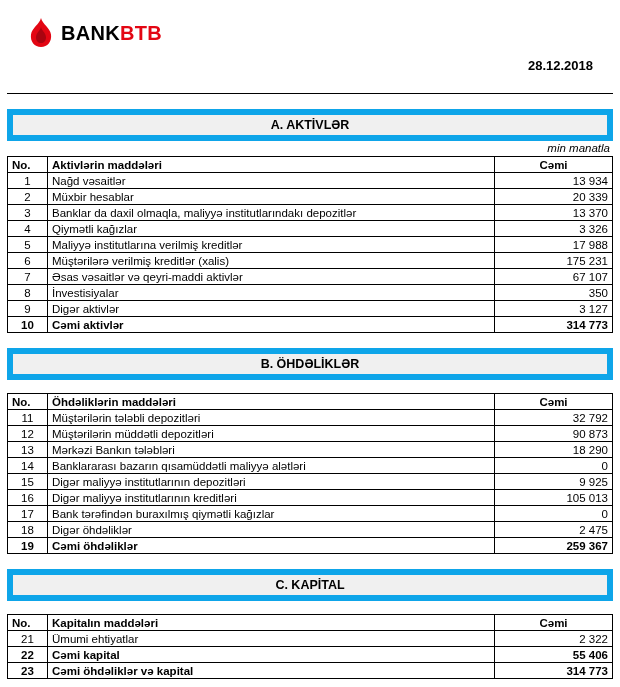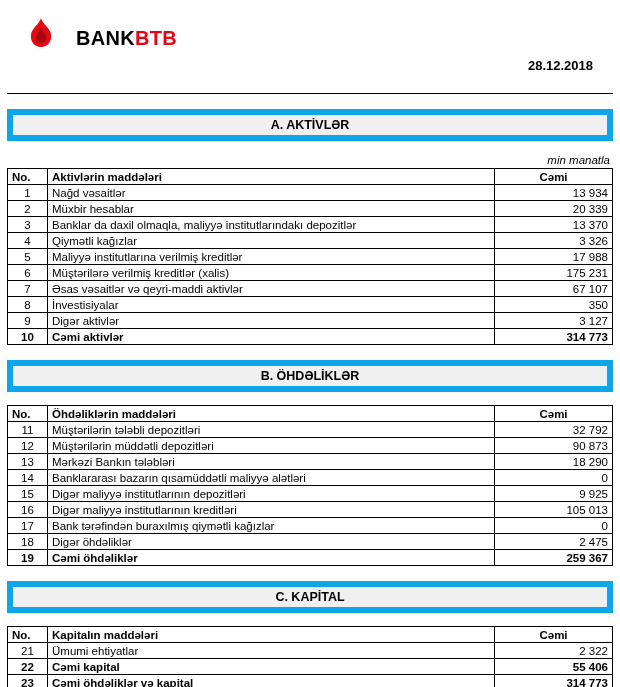--- a/index.html
+++ b/index.html
@@ -1,25 +1,25 @@
 <!DOCTYPE html>
 <html style="--brand-red: #e30613; --banner-bg: #e30613; --banner-text: #ffffff; --section-header-bg: #f0f0f0; --border: #000000;"><head>
 <meta charset="utf-8">
 <style>
   html,body{margin:0;padding:0;background:#ffffff;}
   body{font-family:"Liberation Sans",sans-serif;color:#000;-webkit-font-smoothing:antialiased;}
   .page{width:620px;min-height:687px;box-sizing:border-box;padding:10px 7px 10px;}
   .top{height:46px;display:flex;align-items:center;}
-  .logo{display:flex;align-items:flex-end;gap:23px;margin-left:22px;}
+  .logo{display:flex;align-items:center;gap:8px;margin-left:22px;}
   .logo-text{font-size:20px;font-weight:bold;letter-spacing:.3px;line-height:1;}
   .logo-btb{color:var(--brand-red,#e30613);}
   .date-row{text-align:right;font-weight:bold;font-size:13px;padding:2px 20px 20px 0;border-bottom:1.5px solid #000;}
   .banner{margin-top:5px;background:var(--banner-bg,#e30613);border:1px solid #000;color:var(--banner-text,#ffffff);font-weight:bold;text-align:center;font-size:13px;padding:4px 0;letter-spacing:.4px;}
   .section-header{border:6px solid #0ea5e9;background:var(--section-header-bg,#f0f0f0);text-align:center;font-weight:bold;font-size:12.5px;padding:3px 0;margin-top:15px;}
-  .unit-note{text-align:right;font-style:italic;font-size:11.5px;padding:13px 3px 2px;}
+  .unit-note{text-align:right;font-style:italic;font-size:11.5px;padding:1px 3px 2px;}
   table{width:100%;border-collapse:collapse;font-size:11.5px;table-layout:fixed;}
   .table-gap{margin-top:13px;}
   th,td{border:1px solid #000;padding:1px 4px;height:16px;box-sizing:border-box;overflow:hidden;white-space:nowrap;vertical-align:middle;}
   th{font-weight:bold;text-align:left;}
   .col-no{width:40px;}
   .col-value{width:118px;}
   th.col-value{text-align:center;}
   td.col-no{text-align:center;}
   td.col-value{text-align:right;}
   tr.bold-row td{font-weight:bold;}

